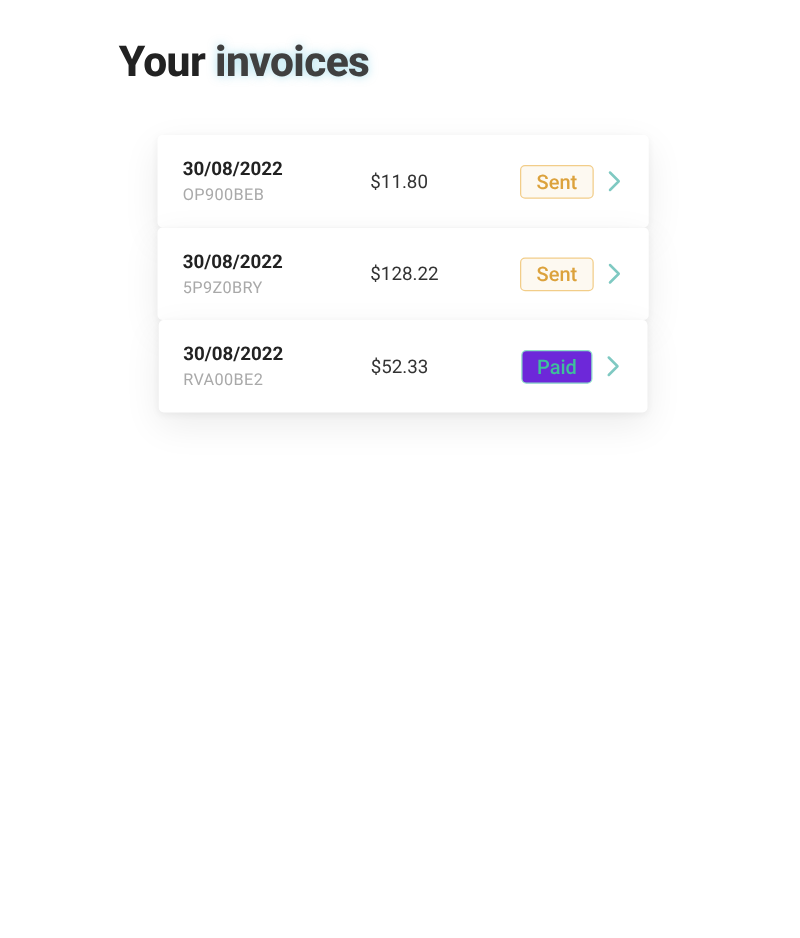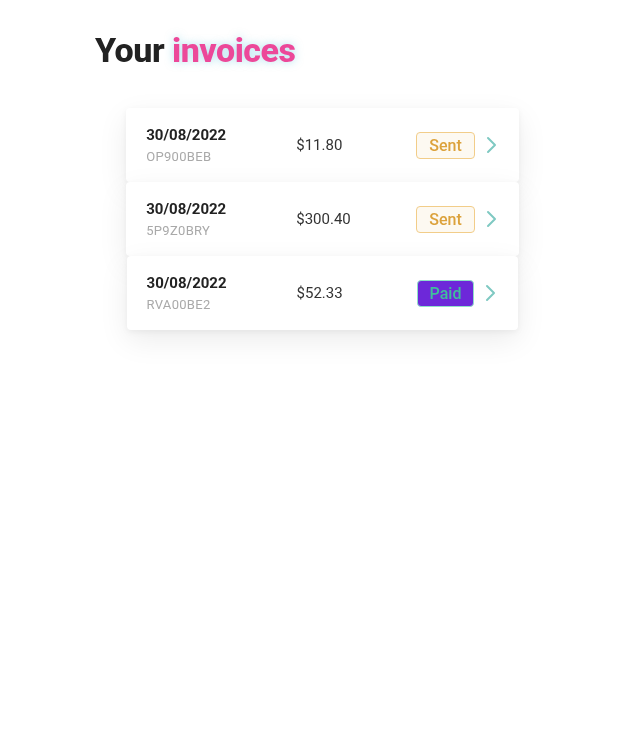--- a/index.html
+++ b/index.html
@@ -12,21 +12,21 @@
   .wrap {
     padding: 30px 90px 0 95px;
   }
   .page-title {
     font-size: 34px;
     font-weight: 800;
     letter-spacing: -0.5px;
     margin-bottom: 38px;
   }
   .page-title .accent {
-    color: #ec4899;
+    color: #404040;
     text-shadow: 0 0 8px rgba(88,195,223,0.5);
   }
   .list {
     display: flex;
     flex-direction: column;
     gap: 0;
     align-items: center;
   }
   .card {
     background: #fff;
@@ -105,21 +105,21 @@
         </span>
       </div>
     </div>
 
     <div class="card">
       <div class="col-date">
         <div class="date-text">30/08/2022</div>
         <div class="code-text">5P9Z0BRY</div>
       </div>
       <div class="col-amount">
-        <div class="amount-text">$300.40</div>
+        <div class="amount-text">$128.22</div>
       </div>
       <div class="col-status">
         <span class="badge badge-sent">Sent</span>
       </div>
       <div class="col-arrow">
         <span class="arrow">
           <svg width="14" height="20" viewBox="0 0 14 20" fill="none">
               <path d="M3 3 L10 10 L3 17" stroke="#7fc9c2" stroke-width="2" stroke-linecap="round" stroke-linejoin="round"></path>
             </svg>
         </span>

